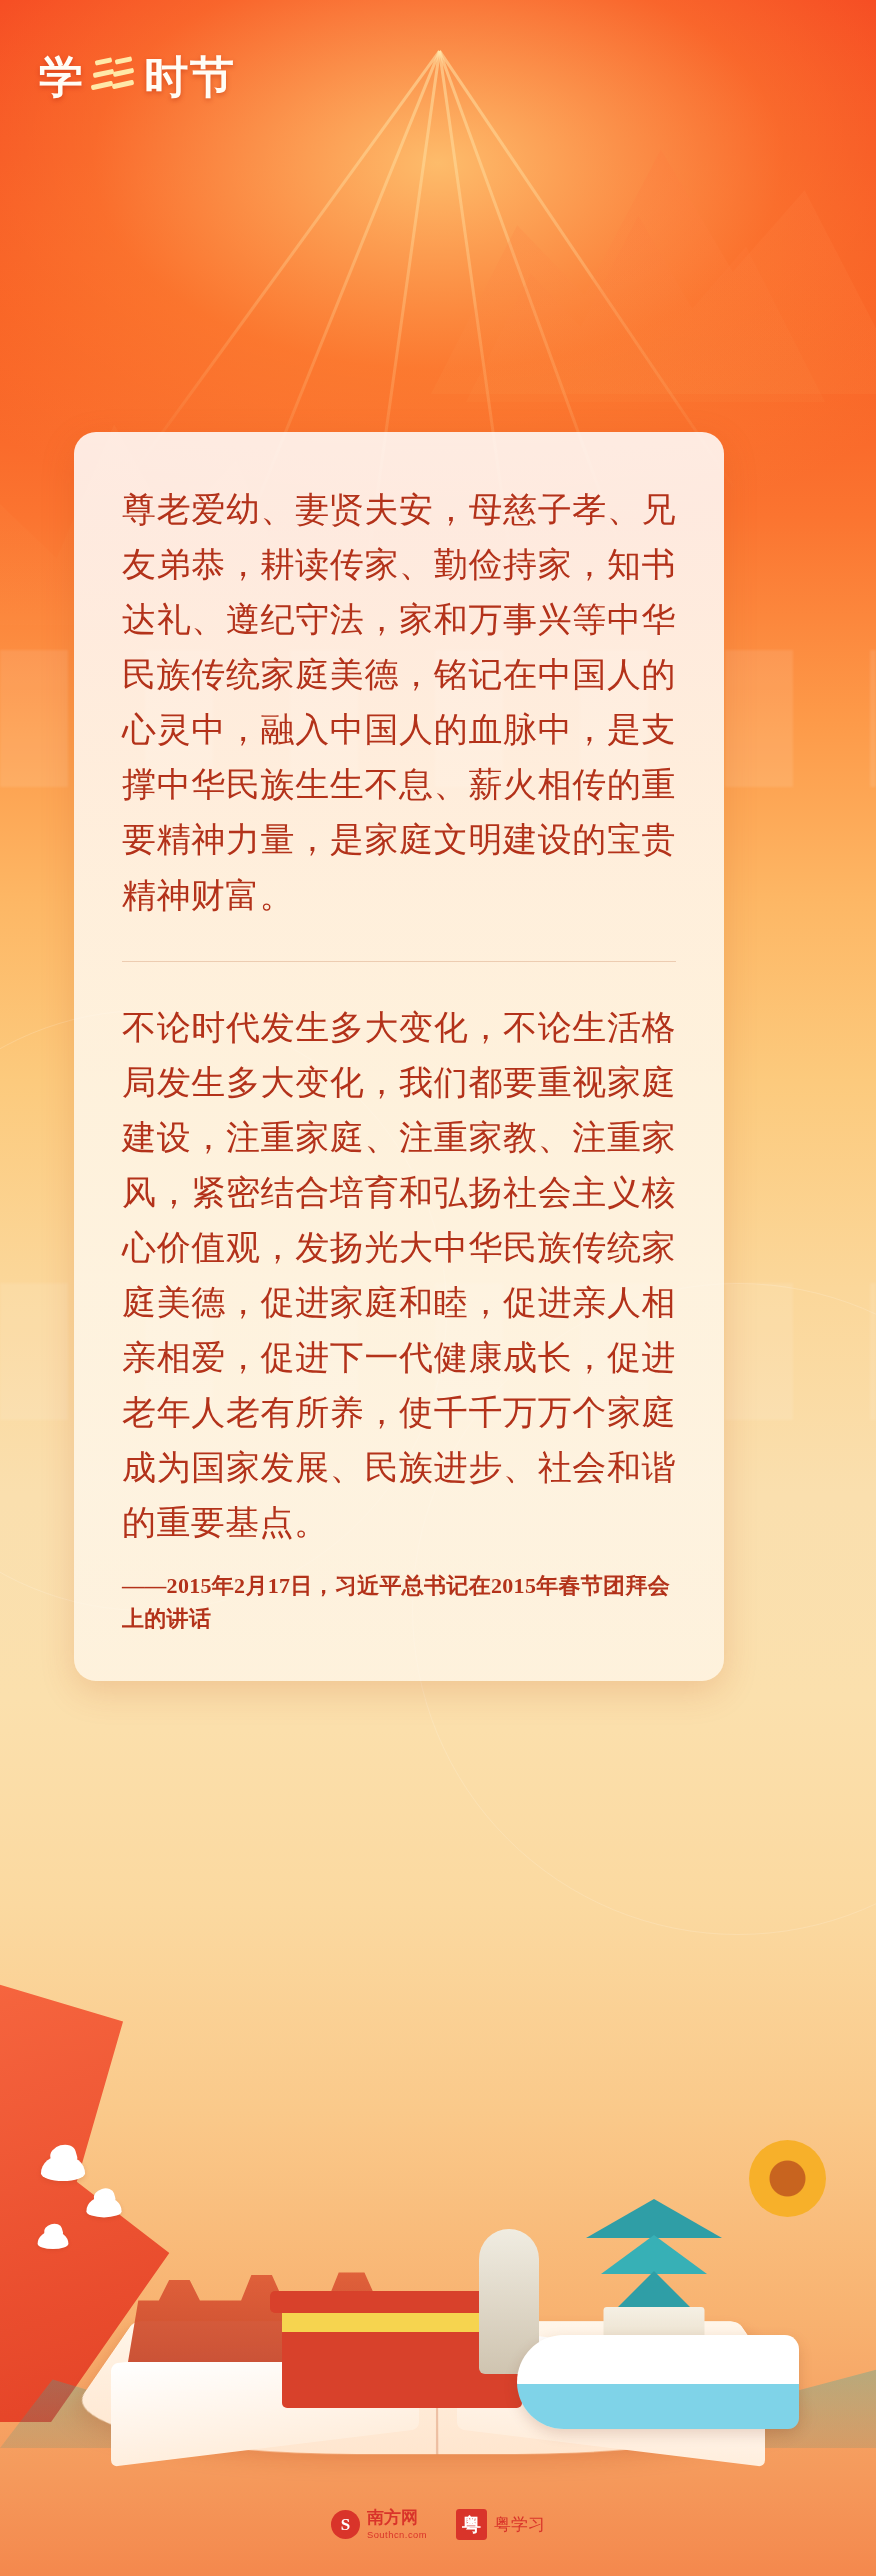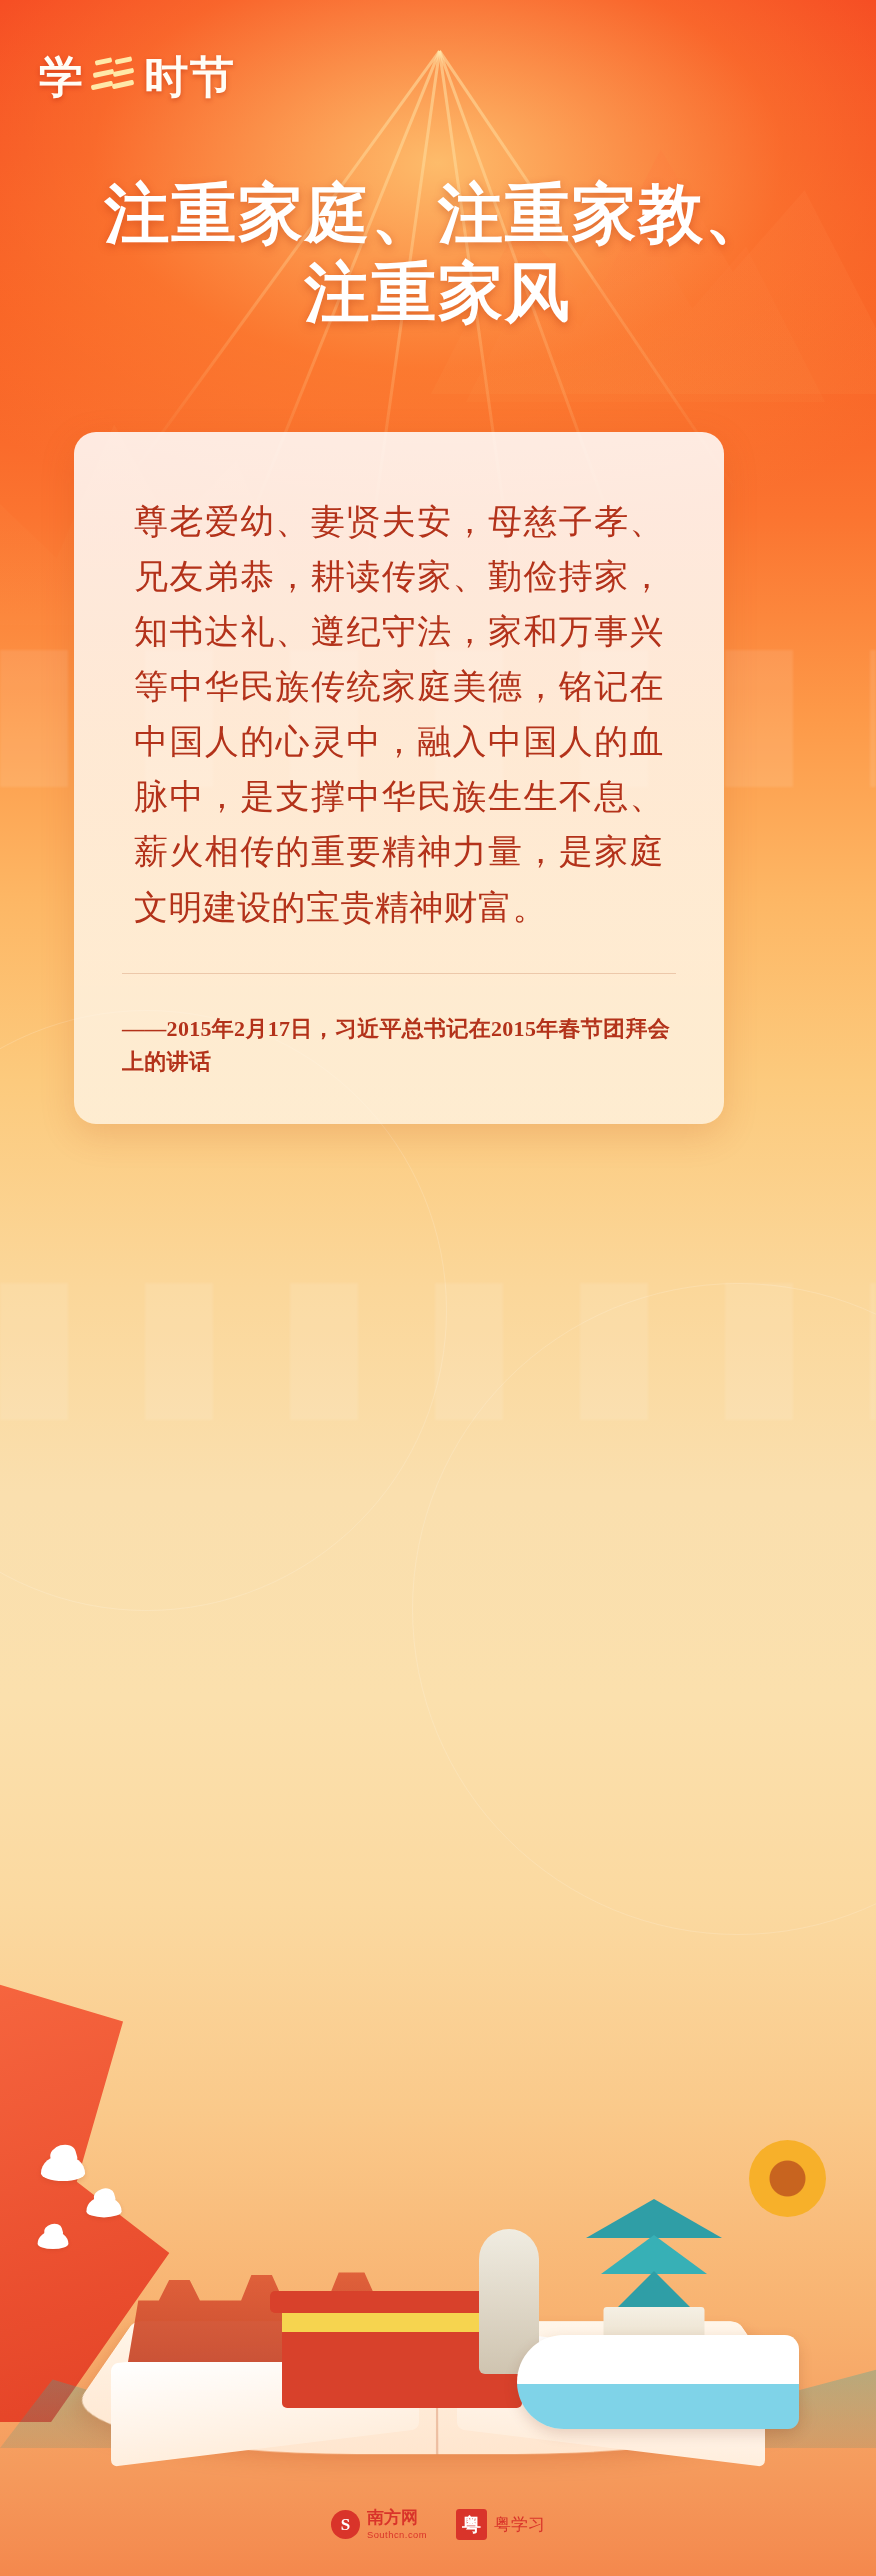--- a/index.html
+++ b/index.html
@@ -149,21 +149,21 @@
     box-shadow: 0 10.3px 34px rgba(190,70,20,.18);
     z-index: 5;
   }
   .quote-text {
     font-family: "Liberation Serif", serif;
     font-size: 34px;
     line-height: 1.62;
     color: #b3321a;
     text-align: justify;
     letter-spacing: 0.4px;
-    margin: 12px;
+    margin: 0;
   }
   .quote-source {
     margin-top: 19px;
     font-family: "Liberation Serif", serif;
     font-size: 22px;
     line-height: 1.5;
     color: #b3321a;
     font-weight: 700;
     letter-spacing: 0.3px;
   }
@@ -385,30 +385,27 @@
       <span></span>
         <span></span>
         <span></span>
         <span></span>
         <span></span>
         <span></span>
     </span>
     <span class="brand-text">时节</span>
   </div>
 
-  <div class="title-wrap">
-    <div class="title-line">注重家庭、注重家教、</div>
-    <div class="title-line">注重家风</div>
-  </div>
 
   <div class="card">
     <p class="quote-text">尊老爱幼、妻贤夫安，母慈子孝、兄友弟恭，耕读传家、勤俭持家，知书达礼、遵纪守法，家和万事兴等中华民族传统家庭美德，铭记在中国人的心灵中，融入中国人的血脉中，是支撑中华民族生生不息、薪火相传的重要精神力量，是家庭文明建设的宝贵精神财富。</p>
 
     <div class="divider"></div>
 
+    <p class="quote-text">不论时代发生多大变化，不论生活格局发生多大变化，我们都要重视家庭建设，注重家庭、注重家教、注重家风，紧密结合培育和弘扬社会主义核心价值观，发扬光大中华民族传统家庭美德，促进家庭和睦，促进亲人相亲相爱，促进下一代健康成长，促进老年人老有所养，使千千万万个家庭成为国家发展、民族进步、社会和谐的重要基点。</p>
     <div class="quote-source">——2015年2月17日，习近平总书记在2015年春节团拜会上的讲话</div>
   </div>
 
   <div class="illu">
     <div class="red-ribbon"></div>
     <div class="greenland"></div>
     <div class="book"></div>
     <div class="book-page-l"></div>
     <div class="book-page-r"></div>
     <div class="wall"></div>

